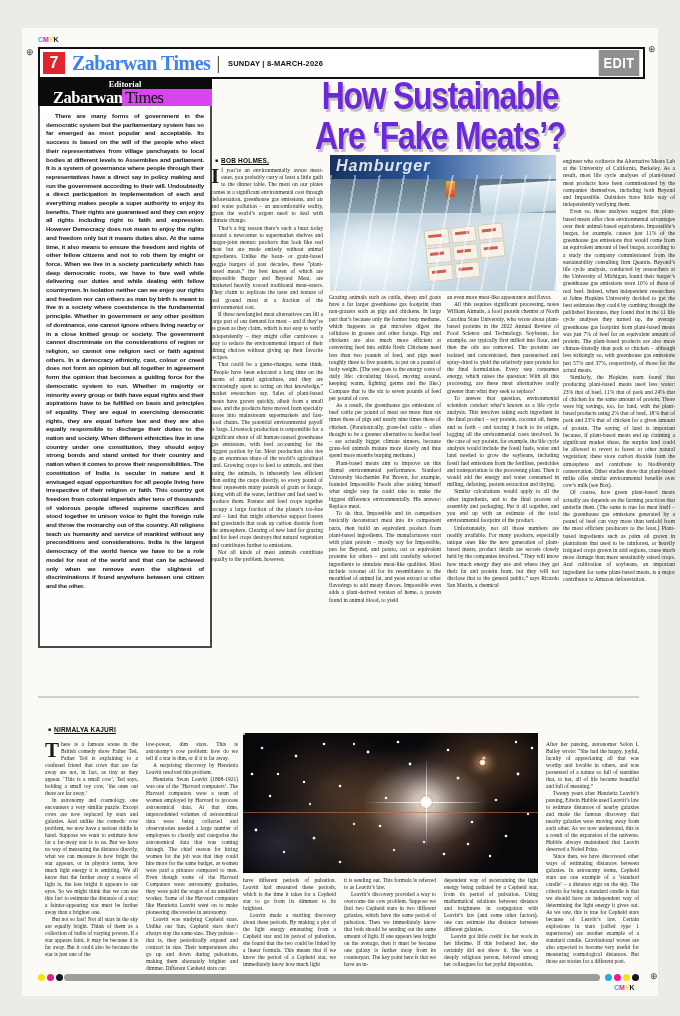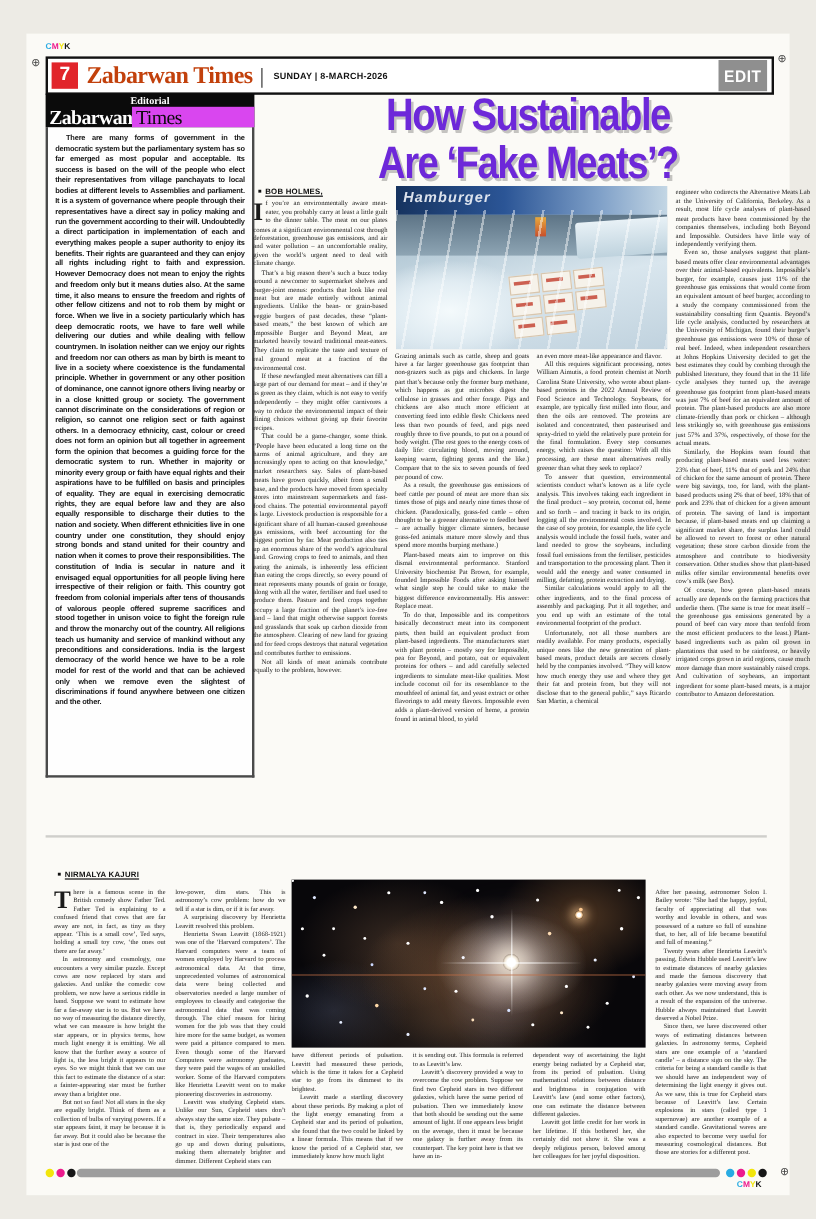--- a/index.html
+++ b/index.html
@@ -5,29 +5,29 @@
   html,body{margin:0;padding:0;}
   body{width:680px;height:1016px;background:#edebe5;font-family:"Liberation Serif",serif;position:relative;overflow:hidden;}
   .paper{position:absolute;left:22px;top:28px;width:636px;height:968px;background:#fbfaf6;}
   
   .reg{position:absolute;color:#444;font-size:9px;line-height:9px;}
   .cmyk{position:absolute;font-family:"Liberation Sans",sans-serif;font-weight:bold;font-size:7px;letter-spacing:0;}
   .cmyk span{display:inline-block;}
   
   .hdr{position:absolute;left:38px;top:47px;width:607px;height:32px;background:#fff;border:2px solid #111;box-sizing:border-box;display:flex;align-items:center;}
   .issue{width:22px;height:22px;margin-left:3px;background:#e1252b;color:#fff;font-family:"Liberation Sans",sans-serif;font-weight:bold;font-size:16px;display:flex;align-items:center;justify-content:center;}
-  .mast-title{font-family:"Liberation Serif",serif;font-weight:bold;font-size:20px;color:#c2410c;margin-left:7px;letter-spacing:-0.5px;white-space:nowrap;}
+  .mast-title{font-family:"Liberation Serif",serif;font-weight:bold;font-size:20px;color:#3b82f6;margin-left:7px;letter-spacing:-0.5px;white-space:nowrap;}
   .mast-sep{font-size:18px;font-weight:normal;color:#222;margin:0 8px 0 6px;}
   .hdr-date{font-family:"Liberation Sans",sans-serif;font-weight:bold;font-size:7.5px;color:#111;letter-spacing:.2px;}
   .edit-btn{margin-left:auto;margin-right:2px;width:44px;height:26px;background:#8f8f8f;color:#fff;font-family:"Liberation Sans",sans-serif;font-weight:bold;font-size:14px;display:flex;align-items:center;justify-content:center;letter-spacing:.5px;transform:scaleX(.92);}
   
   .ed-wrap{position:absolute;left:38px;top:64px;width:174px;}
   .ed-mast{background:#0b0b0b;height:28px;position:relative;}
   .ed-kicker{color:#fff;font-family:"Liberation Serif",serif;font-weight:bold;font-size:8.5px;text-align:center;padding-top:1px;margin-top:14px;}
-  .ed-row{display:flex;align-items:baseline;height:18px;}
+  .ed-row{display:flex;align-items:baseline;height:18px;padding-left:12px;}
   .ed-zab{color:#fff;font-family:"Liberation Serif",serif;font-weight:bold;font-size:16.5px;letter-spacing:-.5px;padding-left:3px;line-height:17px;}
   .ed-times{background:#d946ef;color:#0b0b0b;font-family:"Liberation Serif",serif;font-size:16.5px;letter-spacing:-.5px;flex:1;line-height:17px;padding-left:3px;}
   .ed-box{border:2.5px solid #4a4a4a;border-top:none;background:#fefefe;box-sizing:border-box;height:542px;padding:6px 6px 0 6px;overflow:hidden;}
   .ed-head{margin:2px 0 5px 0;font-family:"Liberation Sans",sans-serif;font-weight:bold;font-size:13px;line-height:1.08;text-align:center;color:#0c0c0c;letter-spacing:-.4px;}
   .ed-body p{margin:0;font-family:"Liberation Sans",sans-serif;font-weight:bold;font-size:6.2px;line-height:8.7px;letter-spacing:-.15px;color:#171717;text-align:justify;text-indent:9px;}
   
   .bighead{position:absolute;text-align:center;font-family:"Liberation Sans",sans-serif;font-weight:bold;color:#6d28d9;letter-spacing:-1.5px;z-index:2;}
   .bighead .ln{display:block;font-size:38px;line-height:40px;transform:scaleX(.84);transform-origin:center;text-shadow:2.5px 2.5px 0 rgba(0,0,0,.22);white-space:nowrap;}
   .fm-head{left:215px;top:76px;width:450px;}
   .lv-head{left:115px;top:654px;width:460px;background:#fbfaf6;}
@@ -49,21 +49,21 @@
   
   .lv-c1{left:45px;top:741px;width:93px;height:229px;}
   .lv-c2{left:146px;top:741px;width:92px;height:229px;}
   .lv-c3{left:243px;top:877px;width:93px;height:93px;}
   .lv-c4{left:344px;top:877px;width:92px;height:93px;}
   .lv-c5{left:444px;top:877px;width:94px;height:93px;}
   .lv-c6{left:546px;top:741px;width:93px;height:229px;}
   
   .fm-photo{position:absolute;left:330px;top:155px;width:226px;height:136px;overflow:hidden;background:linear-gradient(168deg,#8fa6b6 0%,#b9cdd9 35%,#d9e6ee 60%,#c0d2de 100%);}
   .fm-sign{position:absolute;left:0;top:0;width:100%;height:24px;background:linear-gradient(90deg,#16335f 0%,#2b5596 40%,#7fa0c8 75%,#c3d6e4 100%);}
-  .fm-sign-text{position:absolute;left:6px;top:2px;color:#f2f5fa;font-family:"Liberation Sans",sans-serif;font-weight:bold;font-style:italic;font-size:12px;letter-spacing:1px;opacity:.9;}
+  .fm-sign-text{position:absolute;left:6px;top:2px;color:#f2f5fa;font-family:"Liberation Sans",sans-serif;font-weight:bold;font-style:italic;font-size:16px;letter-spacing:1px;opacity:.9;}
   .fm-band{position:absolute;left:0;top:24px;width:100%;height:34px;background:linear-gradient(180deg,#5d7486,#8ea5b4);}
   .fm-rails{position:absolute;left:0;top:20px;width:100%;height:116px;background:repeating-linear-gradient(100deg,rgba(255,255,255,.65) 0 2px,rgba(255,255,255,0) 2px 24px);opacity:.7;}
   .fm-frost{position:absolute;left:-30px;top:62px;width:150px;height:84px;background:radial-gradient(closest-side,#f4fafc 0%,#e2edf3 55%,rgba(226,237,243,0) 100%);}
   .fm-lid{position:absolute;left:150px;top:28px;width:80px;height:30px;background:linear-gradient(180deg,#e8f1f6,#bfd3de);transform:rotate(-4deg);border-radius:3px;}
   .fm-boxes{position:absolute;left:96px;top:70px;width:104px;height:52px;display:flex;flex-wrap:wrap;gap:2px;transform:rotate(-6deg);}
   .bx{width:23px;height:14px;background:#f6f2ea;border:0.5px solid #d8c6ae;position:relative;}
   .bx::after{content:"";position:absolute;left:3px;top:4px;width:14px;height:3px;background:#c23b2a;opacity:.8;}
   .fm-tag{position:absolute;left:116px;top:26px;width:9px;height:16px;background:linear-gradient(180deg,#e8a93c,#c8502c);}
   
   .lv-photo{position:absolute;left:243px;top:733px;width:295px;height:140px;overflow:hidden;background:

